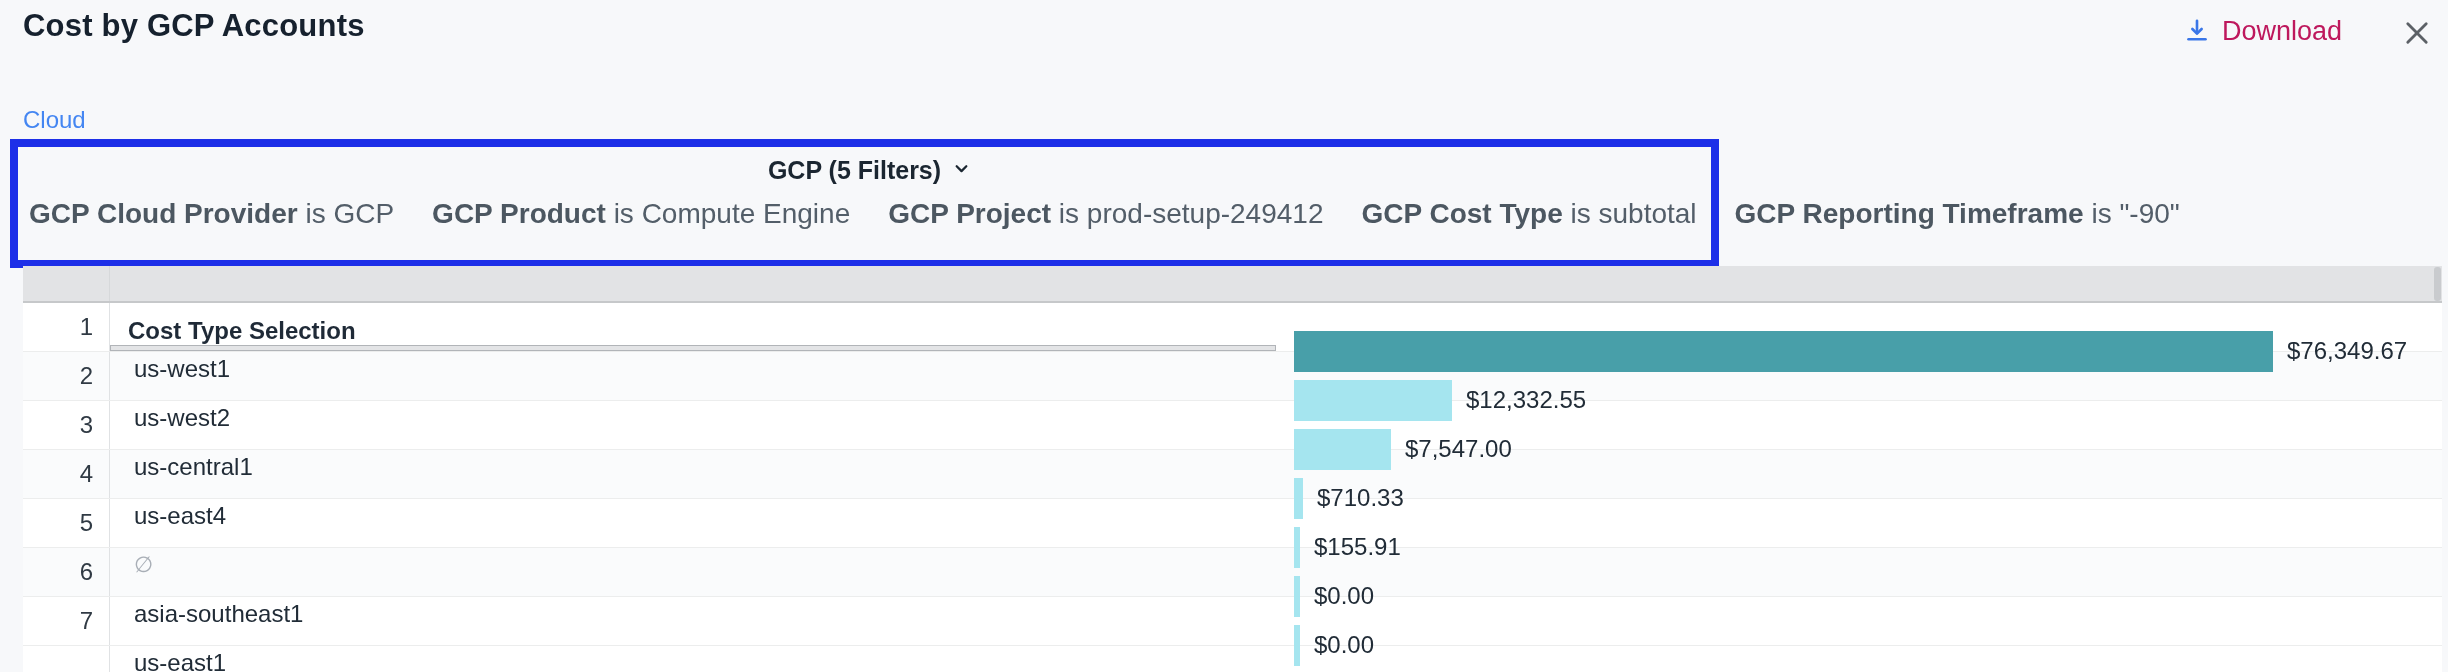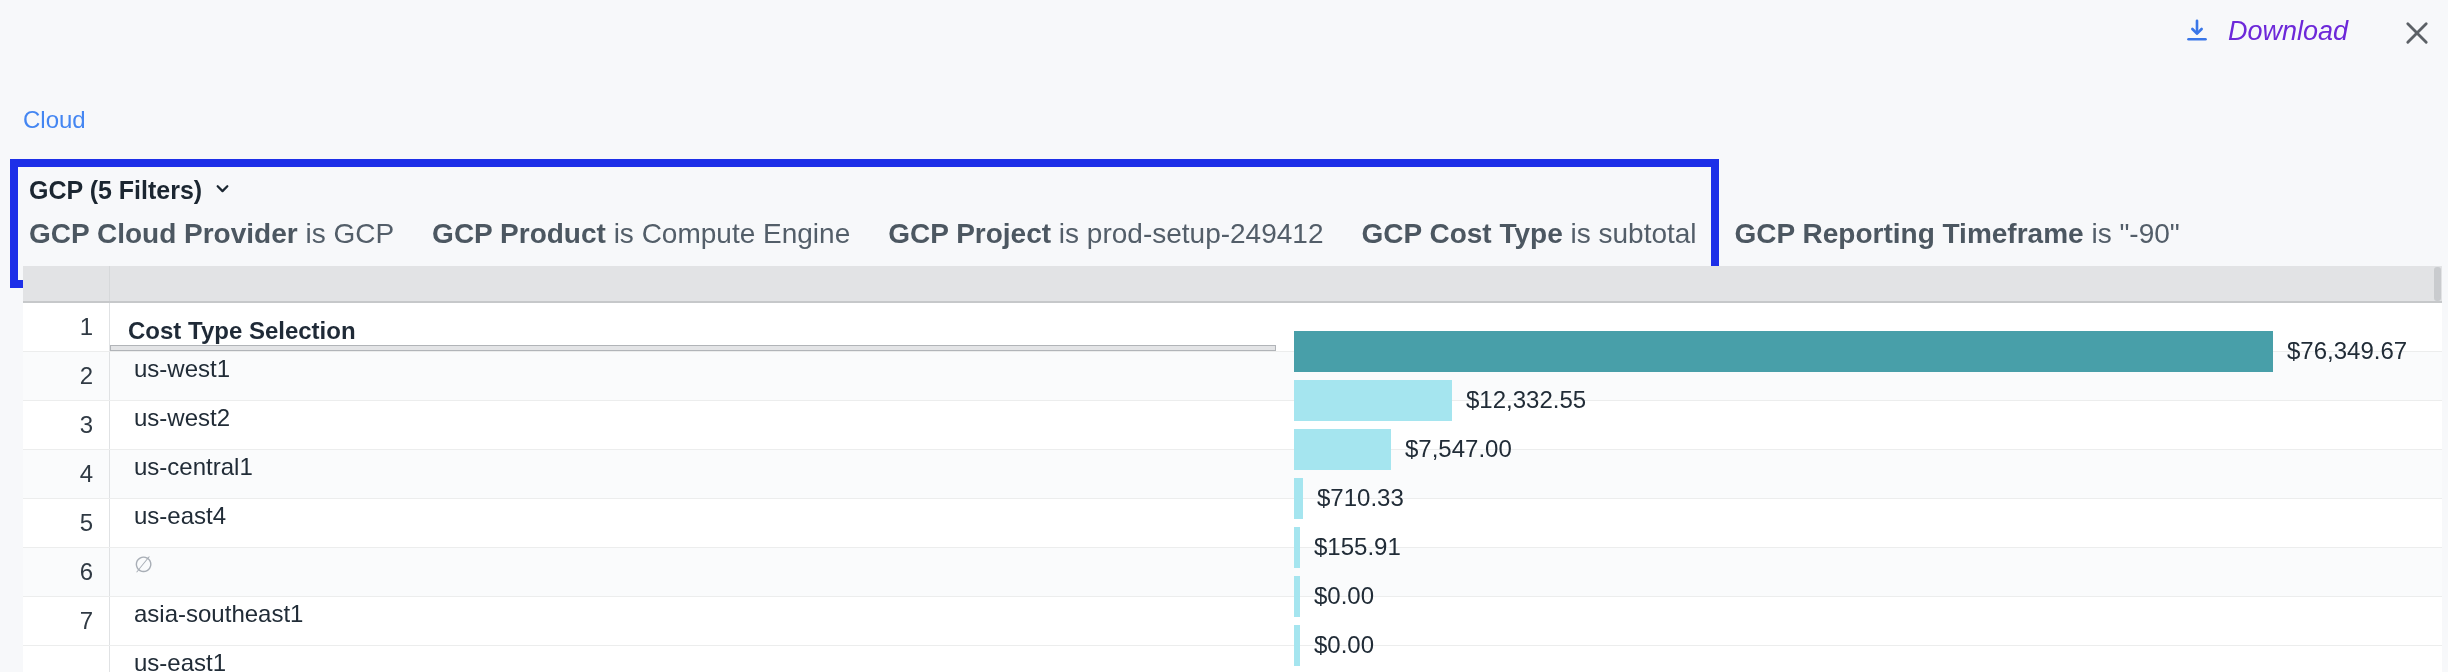--- a/index.html
+++ b/index.html
@@ -1,29 +1,29 @@
 <!DOCTYPE html>
 <html><head>
 <meta charset="utf-8">
 <style>
   * { box-sizing: border-box; }
   body { margin:0; background:#f7f8fa; font-family:"Liberation Sans",sans-serif; color:#212c37; }
   .stage { position:relative; width:2448px; height:672px; overflow:hidden; }
 
   .page-title { position:absolute; left:23px; top:8px; font-size:31px; font-weight:700; color:#16212e; letter-spacing:.2px; }
 
-  .download-btn { position:absolute; left:2182px; top:16px; display:flex; align-items:center; gap:16px;
-                  color:#6d28d9; font-size:27px; cursor:pointer;font-style:italic; }
+  .download-btn { position:absolute; left:2182px; top:16px; display:flex; align-items:center; gap:10px;
+                  color:#be185d; font-size:27px; cursor:pointer; }
   .download-btn svg { display:block; }
   .close-btn { position:absolute; left:2400px; top:16px; width:34px; height:34px; cursor:pointer; }
 
   .back-link { position:absolute; left:23px; top:106px; font-size:24px; color:#4486f2; cursor:pointer; }
 
-  .filter-box { position:absolute; left:10px; top:159px; width:1709px; height:129px;
-                border:8px solid #1d2fe8; background:transparent; }
+  .filter-box { position:absolute; left:10px; top:139px; width:1709px; height:129px;
+                border:8px solid #1d2fe8; background:transparent;text-align:center; }
   .filter-summary { display:inline-flex; align-items:center; gap:10px; margin:9px 0 0 11px;
                     font-size:25px; font-weight:700; color:#1b2631; cursor:pointer; }
   .filter-items { display:flex; gap:38px; margin:13px 0 0 11px; font-size:28px; color:#535e69; white-space:nowrap; }
   .filter-items .fname { font-weight:700; color:#4c5761; }
   .filter-items .fcond { font-weight:400; }
 
   .cost-table { position:absolute; left:23px; top:266px; width:2419px; }
   .thead { position:relative; display:flex; height:37px; background:#e2e3e5; border-bottom:2px solid #c6c8ca;
            font-size:24px; font-weight:700; color:#1f2a37; }
   .col-num    { width:87px; flex:none; }
@@ -46,20 +46,21 @@
   .bar-value { font-size:24px; color:#212c37; white-space:nowrap; }
 
   .tfiller { display:flex; height:27px; background:#ffffff; }
   .tfiller .col-num { border-right:1px solid #e0e2e4; }
 </style>
 </head>
 <body>
 
 <div class="stage">
 
+  <div class="page-title">Cost by GCP Accounts</div>
 
   <div class="download-btn">
     <span>
       <svg width="30" height="30" viewBox="0 0 24 24" fill="none" stroke="#3a76e8" stroke-width="2.1" stroke-linecap="round" stroke-linejoin="round">
         <path d="M12 3v10"></path>
           <path d="M8.3 9.6 12 13.3 15.7 9.6"></path>
           <path d="M5.2 17.8h13.6"></path>
       </svg>
     </span>
     <span>Download</span>

